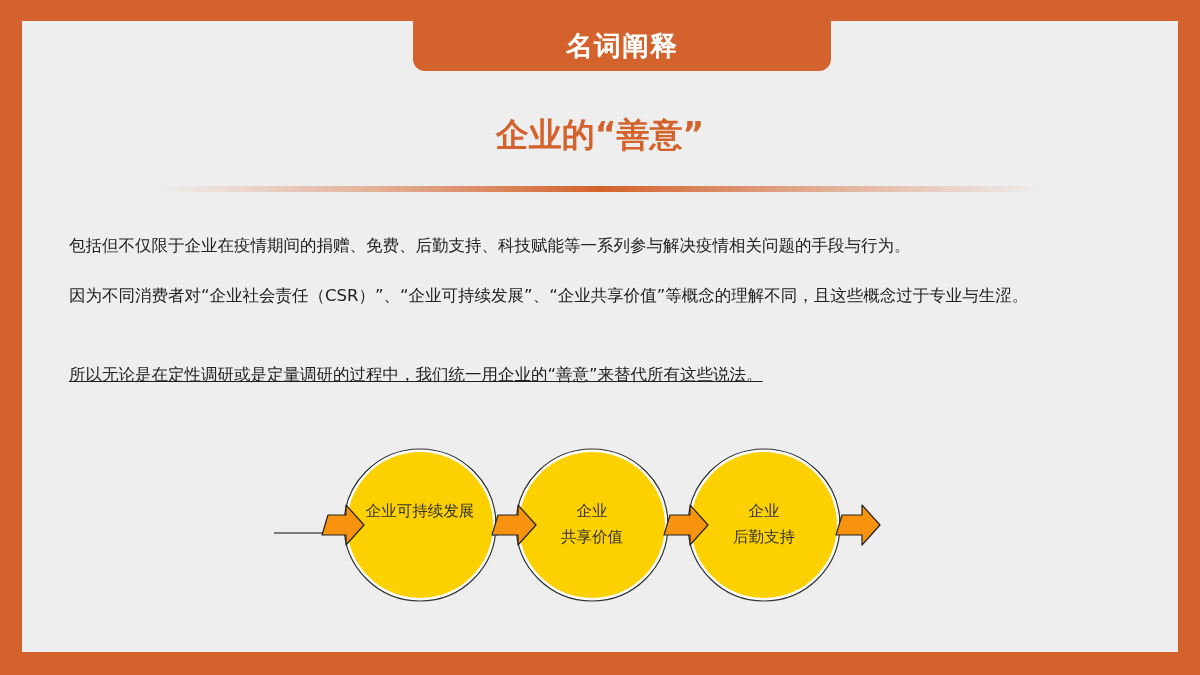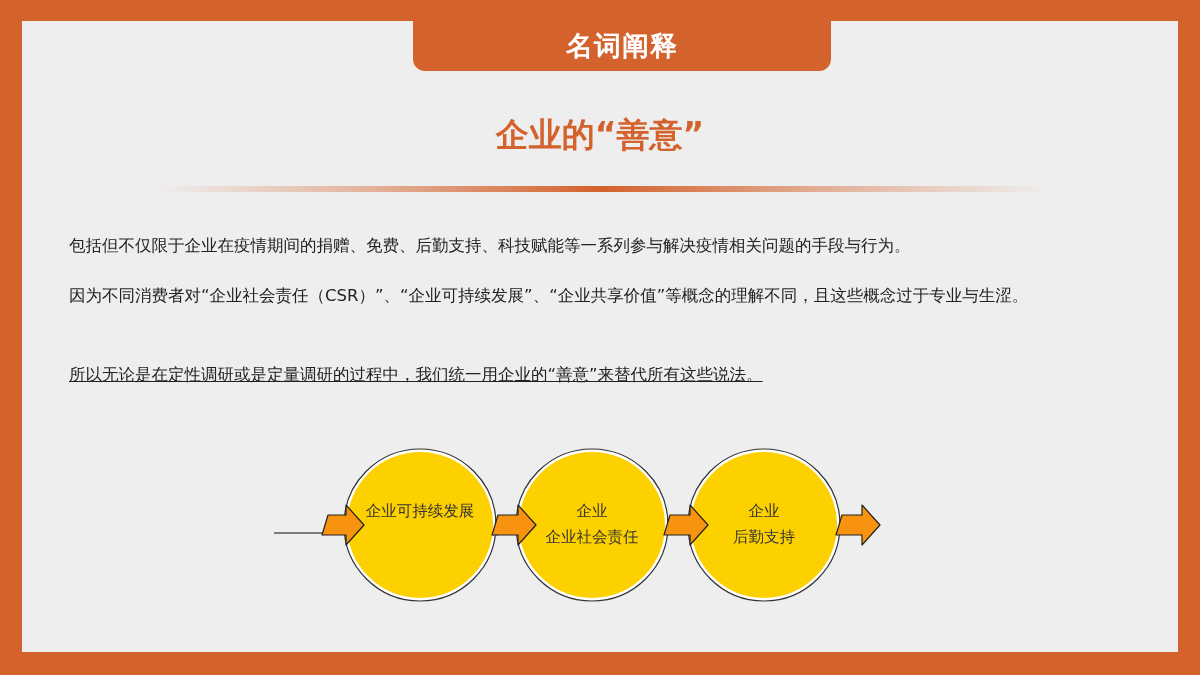--- a/index.html
+++ b/index.html
@@ -83,19 +83,19 @@
     <g>
       <path d="M820,494 L840,494 L840,484 L858,504 L840,524 L840,514 L814,514 Z" fill="#f7930f" stroke="#222" stroke-width="1.2" stroke-linejoin="round"></path>
     </g>
   </svg>
 
   <div class="circle-label" style="left:323px; top:477px;">
     <div>企业可持续发展</div>
   </div>
   <div class="circle-label" style="left:495px; top:477px;">
     <div>企业</div>
-    <div>企业社会责任</div>
+    <div>共享价值</div>
   </div>
   <div class="circle-label" style="left:667px; top:477px;">
     <div>企业</div>
     <div>后勤支持</div>
   </div>
 </div>
 
 </body></html>

